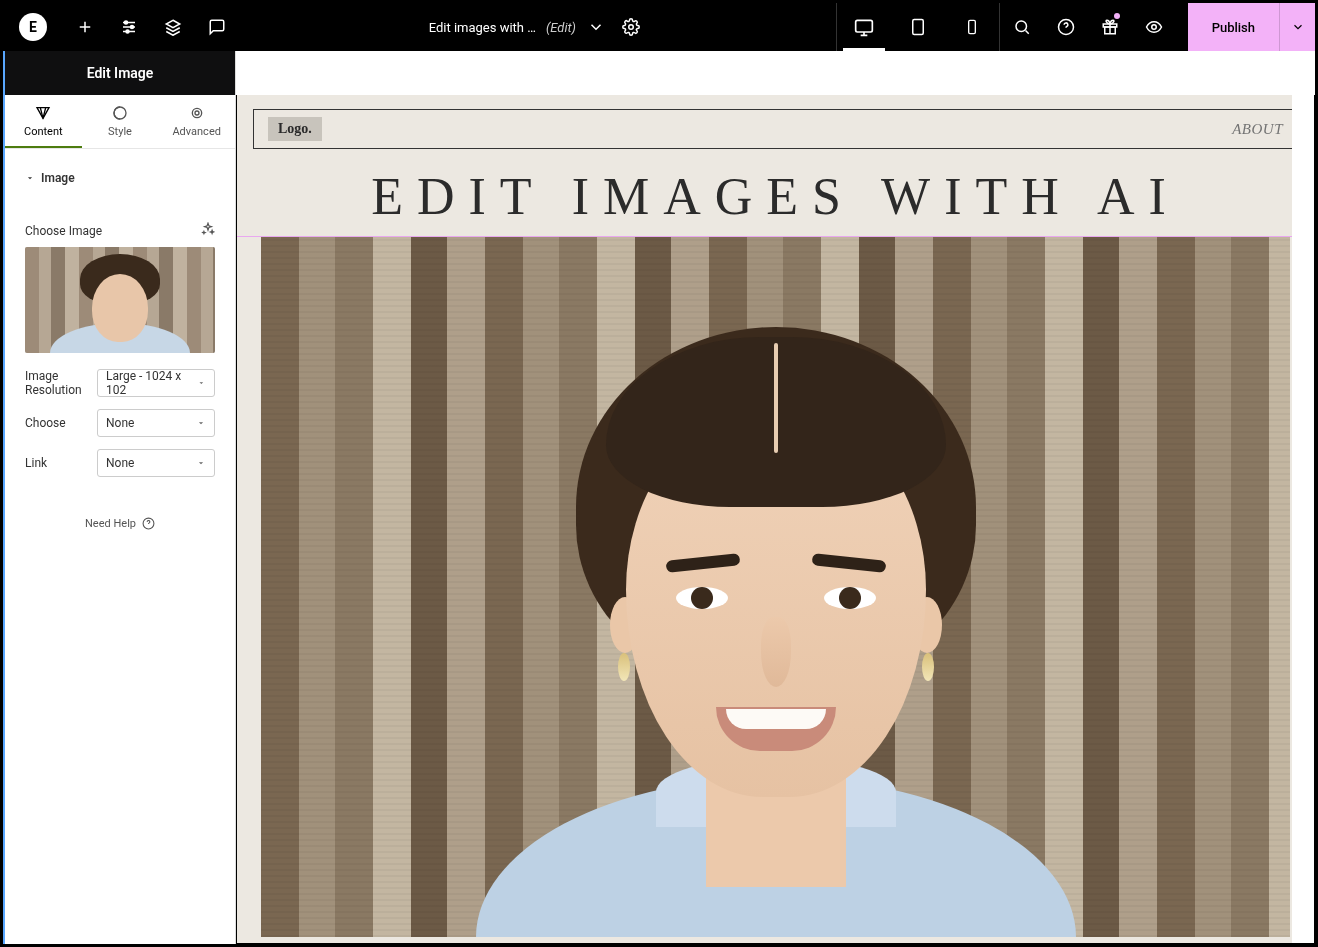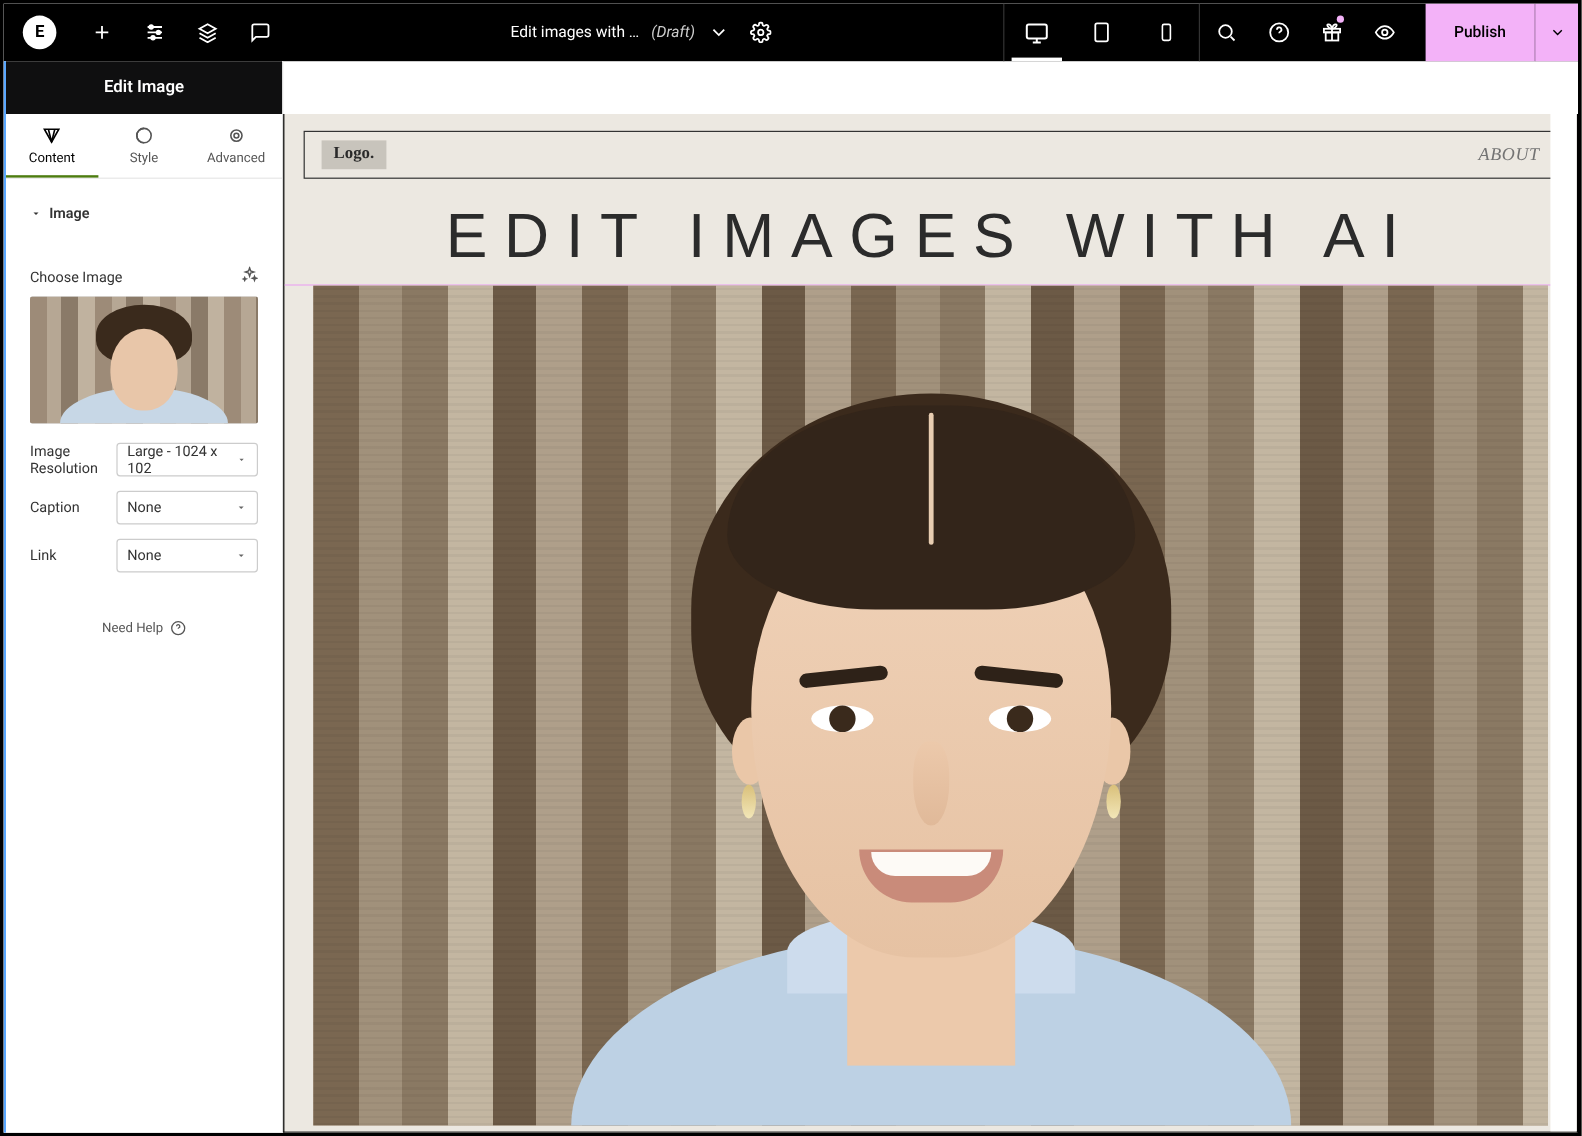--- a/index.html
+++ b/index.html
@@ -55,21 +55,21 @@
   
   .collapse-handle { position:absolute; left:280px; top:50%; transform:translateY(-50%); width:14px;height:46px; background:#fff; border:1px solid #ddd; border-left:none; border-radius:0 4px 4px 0; display:flex;align-items:center;justify-content:center; cursor:pointer;}
   .collapse-handle svg{width:8px;height:8px;color:#666;}
   .main{position:relative;}
 
   
   .canvas { flex:1; background:#ece8e1; overflow:hidden; position:relative; border:1px solid #000; border-top:none;margin-top:44px;}
   .site-header { margin:14px 16px 10px; border:1px solid #333; height:40px; display:flex; align-items:center; justify-content:space-between; padding:0 14px;}
   .site-logo { background:#c8c4bc; padding:4px 10px; font-family:Georgia, 'Times New Roman', serif; font-size:14px; color:#2a2a2a; font-weight:600;}
   .site-nav { font-family:Georgia,'Times New Roman',serif; font-style:italic; font-size:15px; letter-spacing:0.5px; color:#737373; cursor:pointer;}
-  .page-title { font-family:Liberation Sans, sans-serif; font-size:52px; letter-spacing:14px; text-align:center; color:#2b2b2b; margin:18px 0 10px; font-weight:400;}
+  .page-title { font-family:Liberation Serif, serif; font-size:52px; letter-spacing:14px; text-align:center; color:#2b2b2b; margin:18px 0 10px; font-weight:400;}
   .selection-line { height:1px; background:#e9a8f0; margin:0 0 0 0;}
   
   .hero { margin:0 24px; height:700px; background:#b5a58f; position:relative; overflow:hidden;}
   .wood { position:absolute; inset:0; background:
     repeating-linear-gradient(90deg,
       #7d6a55 0 38px,
       #a3937e 38px 74px,
       #8c7c66 74px 112px,
       #c4b7a3 112px 150px,
       #6f5e4a 150px 186px,
@@ -128,21 +128,21 @@
     </div>
     <div class="tb-icon">
       <svg viewBox="0 0 24 24" fill="none" stroke="currentColor" stroke-width="2">
           <path d="M21 15a2 2 0 0 1-2 2H7l-4 4V5a2 2 0 0 1 2-2h14a2 2 0 0 1 2 2z"></path>
         </svg>
     </div>
   </div>
 
   <div class="topbar-center">
     <span class="doc-title">Edit images with …</span>
-    <span class="doc-status">(Draft)</span>
+    <span class="doc-status">(Edit)</span>
     <span class="tb-icon" style="width:20px">
       <svg viewBox="0 0 24 24" fill="none" stroke="currentColor" stroke-width="2">
           <path d="M6 9l6 6 6-6"></path>
         </svg>
     </span>
     <span class="tb-icon" style="width:30px">
       <svg viewBox="0 0 24 24" fill="none" stroke="currentColor" stroke-width="2">
           <circle cx="12" cy="12" r="3"></circle>
           <path d="M19.4 15a1.7 1.7 0 0 0 .34 1.87l.06.06a2 2 0 1 1-2.83 2.83l-.06-.06a1.7 1.7 0 0 0-1.87-.34 1.7 1.7 0 0 0-1 1.56V21a2 2 0 0 1-4 0v-.09a1.7 1.7 0 0 0-1-1.56 1.7 1.7 0 0 0-1.87.34l-.06.06a2 2 0 1 1-2.83-2.83l.06-.06a1.7 1.7 0 0 0 .34-1.87 1.7 1.7 0 0 0-1.56-1H3a2 2 0 0 1 0-4h.09a1.7 1.7 0 0 0 1.56-1 1.7 1.7 0 0 0-.34-1.87l-.06-.06a2 2 0 1 1 2.83-2.83l.06.06a1.7 1.7 0 0 0 1.87.34H9a1.7 1.7 0 0 0 1-1.56V3a2 2 0 0 1 4 0v.09a1.7 1.7 0 0 0 1 1.56 1.7 1.7 0 0 0 1.87-.34l.06-.06a2 2 0 1 1 2.83 2.83l-.06.06a1.7 1.7 0 0 0-.34 1.87V9a1.7 1.7 0 0 0 1.56 1H21a2 2 0 0 1 0 4h-.09a1.7 1.7 0 0 0-1.56 1z"></path>
         </svg>
@@ -261,21 +261,21 @@
       <div class="field-row">
         <span class="field-label">Image Resolution</span>
         <div class="select">
           <span>Large - 1024 x 102</span>
           <svg viewBox="0 0 24 24" fill="currentColor">
               <path d="M7 10l5 5 5-5z"></path>
             </svg>
         </div>
       </div>
       <div class="field-row">
-        <span class="field-label">Caption</span>
+        <span class="field-label">Choose</span>
         <div class="select">
           <span>None</span>
           <svg viewBox="0 0 24 24" fill="currentColor">
               <path d="M7 10l5 5 5-5z"></path>
             </svg>
         </div>
       </div>
       <div class="field-row">
         <span class="field-label">Link</span>
         <div class="select">

